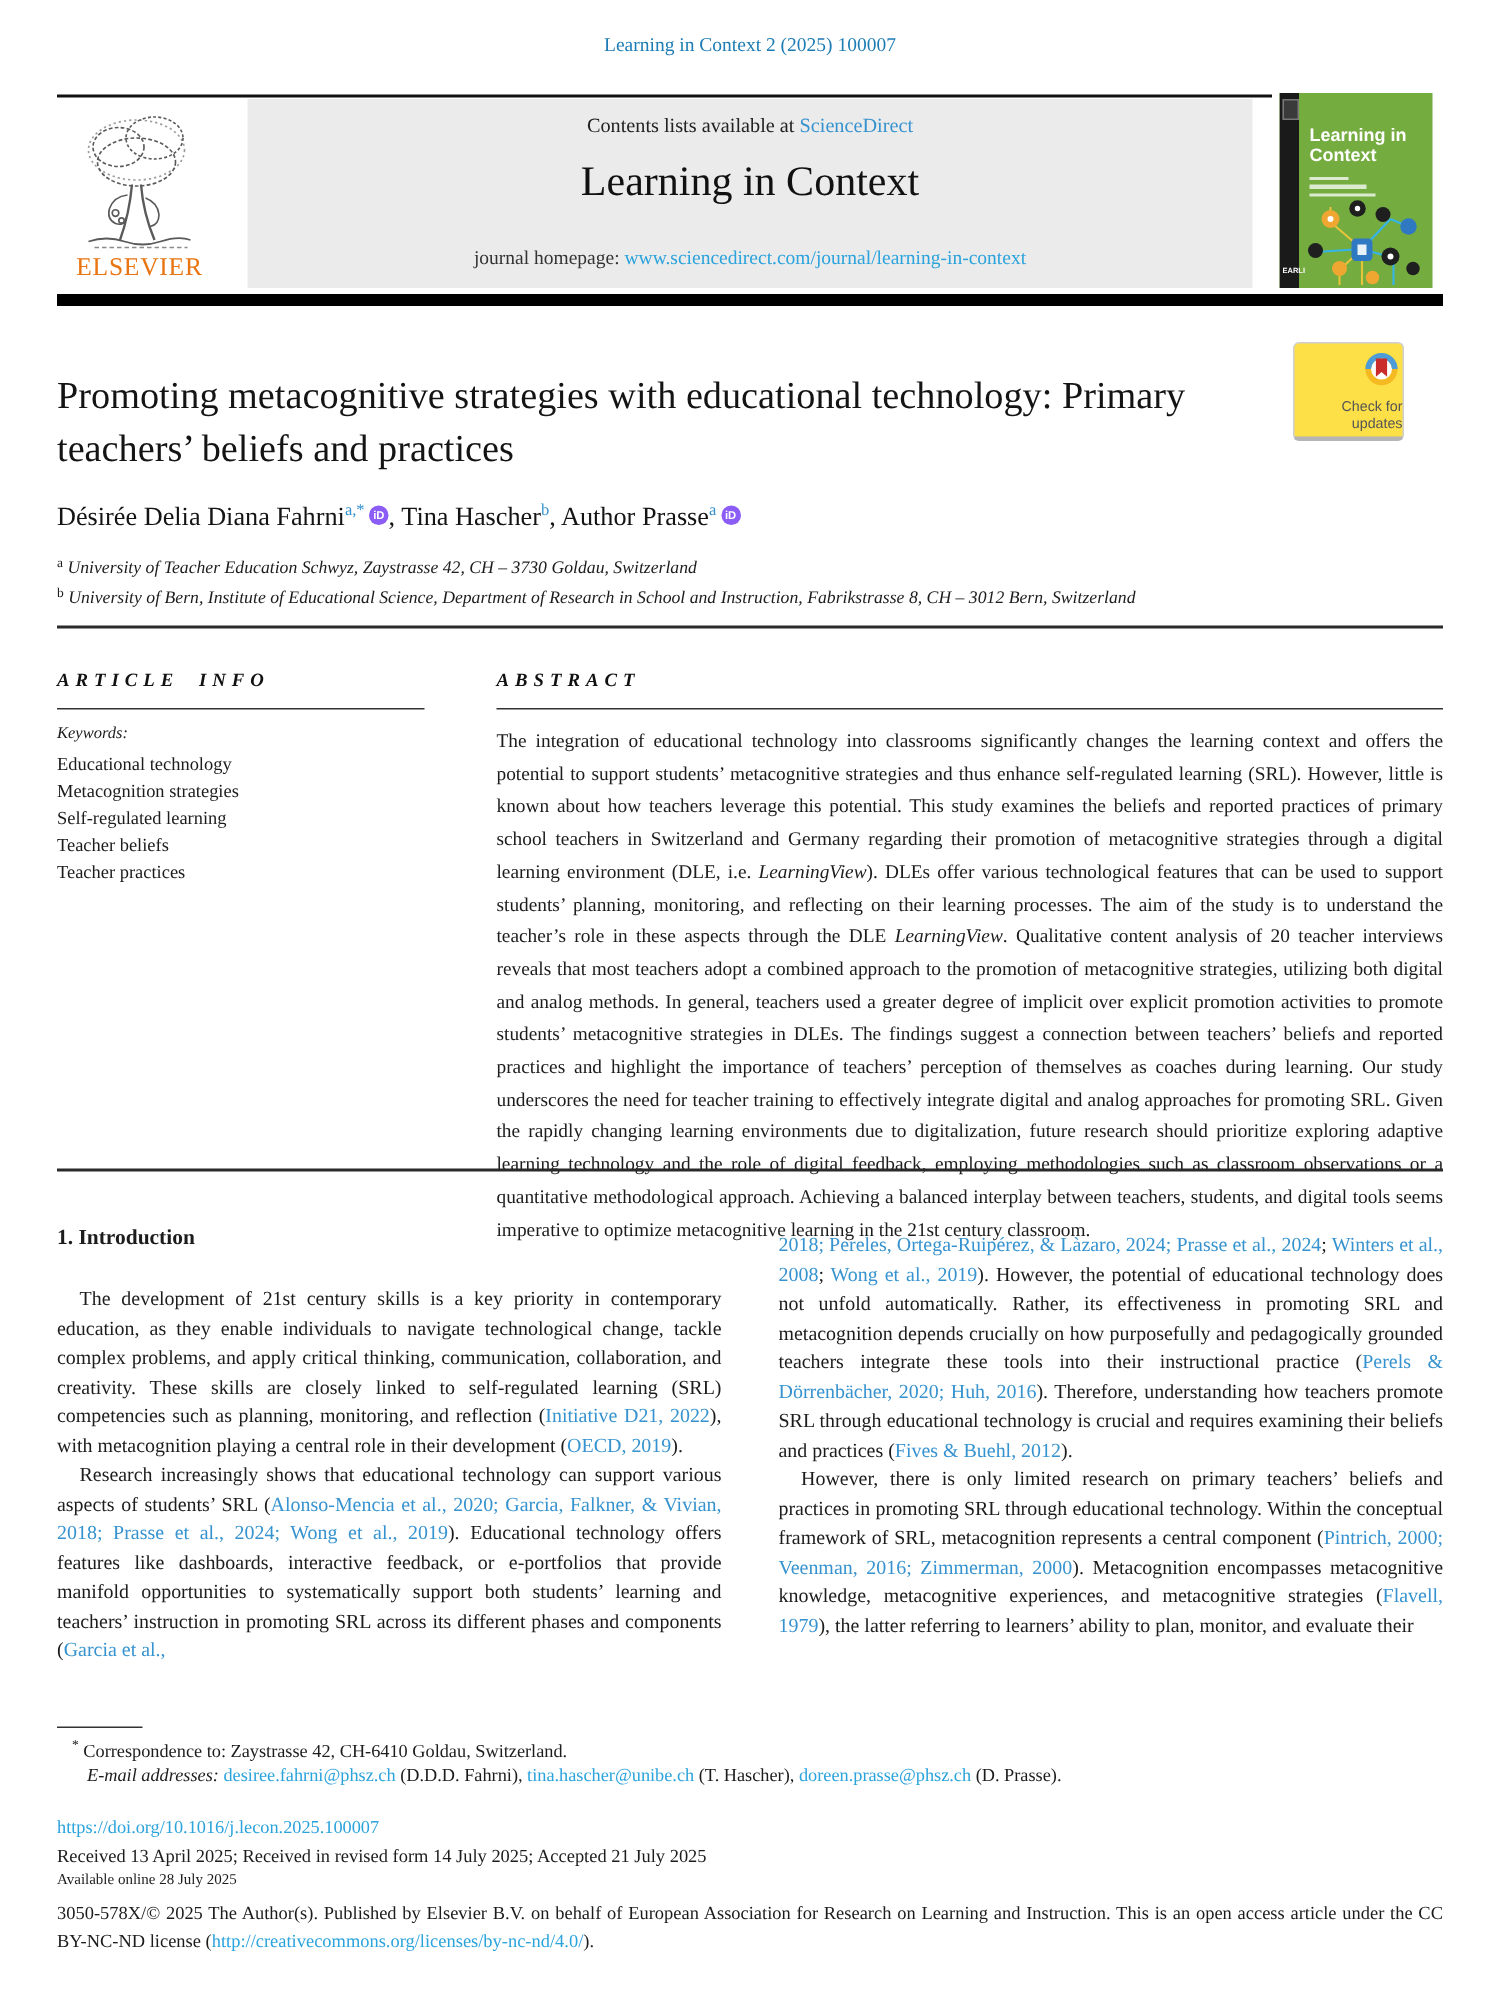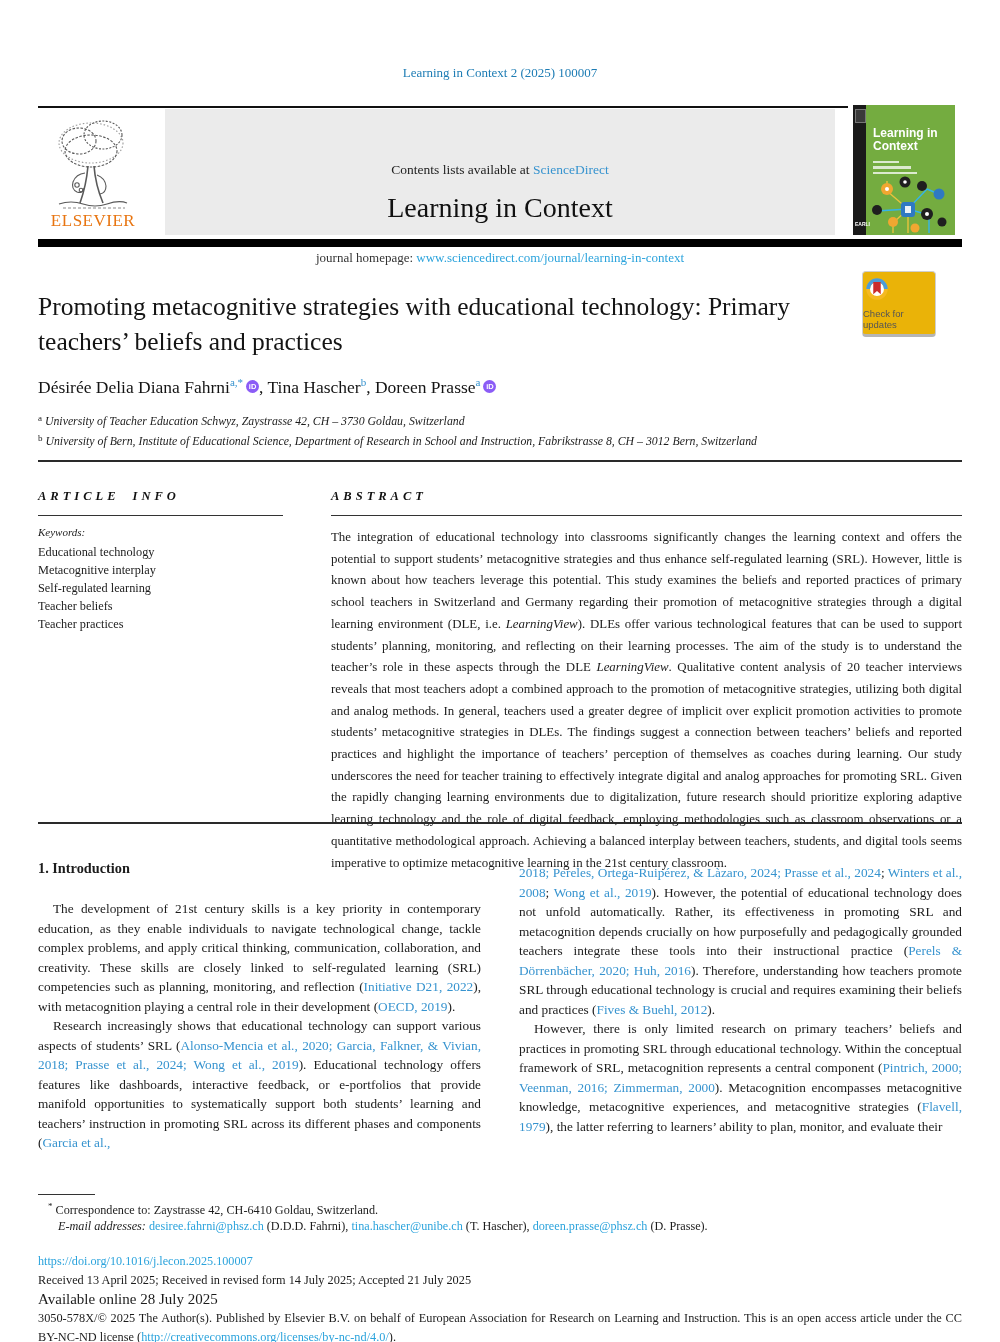--- a/index.html
+++ b/index.html
@@ -1,18 +1,18 @@
 <!DOCTYPE html>
 <html><head>
 <meta charset="utf-8">
 <style>
   html,body{margin:0;padding:0;background:#fff;}
   .page{position:relative;width:1000px;height:1342px;background:#ffffff;
         font-family:"Liberation Serif", serif;color:#1c1c1c;overflow:hidden;}
-  .abs{position:absolute;margin-top:43px;}
+  .abs{position:absolute;}
 
   
   .journal-ref{top:22px;left:0;width:100%;text-align:center;font-size:13px;color:#1d7cb4;}
 
   
   .header-rule{top:63px;left:38px;width:810px;height:2px;background:#111;}
   .logo-block{top:70px;left:36px;width:114px;height:126px;text-align:center;}
   .elsevier-text{top:168px;left:36px;width:114px;text-align:center;
                  font-size:17px;color:#e87511;letter-spacing:.5px;}
   .header-box{top:66px;left:165px;width:670px;height:126px;background:#ebebeb;}
@@ -30,22 +30,22 @@
   .cover-minilogo{position:absolute;top:4px;left:2px;width:9px;height:12px;background:#3a3a3a;
                   border:1px solid #777;}
   .cover-title{position:absolute;top:22px;left:20px;font-family:"Liberation Sans", sans-serif;
                font-weight:bold;font-size:12px;line-height:13px;color:#fff;}
   .cover-bar{position:absolute;height:2px;background:rgba(255,255,255,.75);}
   .cover-earli{position:absolute;bottom:8px;left:2px;font-family:"Liberation Sans", sans-serif;
                font-size:5px;color:#fff;font-weight:bold;}
   .black-bar{top:196px;left:38px;width:924px;height:8px;background:#000;}
 
   
-  .badge{top:228px;left:862px;width:72px;height:62px;background:#eab308;border:1px solid #cfcfcf;
-         border-bottom:3px solid #b5b5b5;border-radius:4px;text-align:left;cursor:pointer;}
+  .badge{top:228px;left:862px;width:72px;height:62px;background:#fde047;border:1px solid #cfcfcf;
+         border-bottom:3px solid #b5b5b5;border-radius:4px;text-align:right;cursor:pointer;}
   .badge-text{font-family:"Liberation Sans", sans-serif;font-size:9.5px;line-height:10.5px;color:#555;margin-top:1px;}
 
   
   .title{top:246px;left:38px;width:830px;font-size:25.5px;line-height:35px;color:#141414;}
   .authors{top:334px;left:38px;width:860px;font-size:17.5px;color:#141414;}
   .authors .sup-a{font-size:11px;color:#3693cf;position:relative;top:-7px;}
   .orcid{display:inline-block;width:13px;height:13px;border-radius:50%;background:#8b5cf6;color:#fff;
          font-family:"Liberation Sans", sans-serif;font-size:7.5px;font-weight:bold;text-align:center;
          line-height:13px;vertical-align:4px;margin-left:3px;}
   .affils{top:369px;left:38px;width:880px;font-size:11.8px;font-style:italic;line-height:18.5px;color:#1c1c1c;}
@@ -70,21 +70,21 @@
   .col-left{top:856px;left:38px;}
   .col-right{top:820px;left:519px;}
 
   
   .fn-rule{top:1151px;left:38px;width:57px;height:1.2px;background:#333;}
   .fn1{top:1158px;left:48px;width:914px;font-size:12.2px;}
   .fn2{top:1176px;left:58px;width:904px;font-size:12.2px;}
   .sup{vertical-align:super;font-size:9px;}
   .doi{top:1211px;left:38px;width:924px;font-size:12.2px;}
   .received{top:1230px;left:38px;width:924px;font-size:12.3px;}
-  .available{top:1248px;left:38px;width:924px;font-size:15px;}
+  .available{top:1248px;left:38px;width:924px;font-size:10px;}
   .license{top:1266px;left:38px;width:924px;font-size:12.3px;line-height:18.5px;text-align:justify;}
 </style>
 </head>
 <body>
 
 <div class="page">
 
   <div class="abs journal-ref">Learning in Context 2 (2025) 100007</div>
 
   <div class="abs header-rule"></div>
@@ -169,36 +169,36 @@
     </span>
     <div class="badge-text">
       <div>Check for</div>
       <div>updates</div>
     </div>
   </div>
 
   <div class="abs title">Promoting metacognitive strategies with educational technology: Primary teachers’ beliefs and practices</div>
 
   <div class="abs authors">
-    <span>Désirée Delia Diana Fahrni</span><span class="sup-a">a,*</span><span class="orcid">iD</span><span>, </span><span>Tina Hascher</span><span class="sup-a">b</span><span>, </span><span>Doreen Prasse</span><span class="sup-a">a</span><span class="orcid">iD</span>
+    <span>Désirée Delia Diana Fahrni</span><span class="sup-a">a,*</span><span class="orcid">iD</span><span>, </span><span>Tina Hascher</span><span class="sup-a">b</span><span>, </span><span>Author Prasse</span><span class="sup-a">a</span><span class="orcid">iD</span>
   </div>
 
   <div class="abs affils">
     <div><span class="sup-f">a</span><span> University of Teacher Education Schwyz, Zaystrasse 42, CH – 3730 Goldau, Switzerland</span></div>
     <div><span class="sup-f">b</span><span> University of Bern, Institute of Educational Science, Department of Research in School and Instruction, Fabrikstrasse 8, CH – 3012 Bern, Switzerland</span></div>
   </div>
 
   <div class="abs rule-a"></div>
 
   <div class="abs section-heading ai-heading">ARTICLE INFO</div>
   <div class="abs ai-rule"></div>
   <div class="abs kw-label it">Keywords:</div>
   <div class="abs kw-list">
     <div>Educational technology</div>
-    <div>Metacognitive interplay</div>
+    <div>Metacognition strategies</div>
     <div>Self-regulated learning</div>
     <div>Teacher beliefs</div>
     <div>Teacher practices</div>
   </div>
 
   <div class="abs section-heading ab-heading">ABSTRACT</div>
   <div class="abs ab-rule"></div>
   <div class="abs abstract"><span>The integration of educational technology into classrooms significantly changes the learning context and offers the potential to support students’ metacognitive strategies and thus enhance self-regulated learning (SRL). However, little is known about how teachers leverage this potential. This study examines the beliefs and reported practices of primary school teachers in Switzerland and Germany regarding their promotion of metacognitive strategies through a digital learning environment (DLE, i.e. </span><span class="it">LearningView</span><span>). DLEs offer various technological features that can be used to support students’ planning, monitoring, and reflecting on their learning processes. The aim of the study is to understand the teacher’s role in these aspects through the DLE </span><span class="it">LearningView</span><span>. Qualitative content analysis of 20 teacher interviews reveals that most teachers adopt a combined approach to the promotion of metacognitive strategies, utilizing both digital and analog methods. In general, teachers used a greater degree of implicit over explicit promotion activities to promote students’ metacognitive strategies in DLEs. The findings suggest a connection between teachers’ beliefs and reported practices and highlight the importance of teachers’ perception of themselves as coaches during learning. Our study underscores the need for teacher training to effectively integrate digital and analog approaches for promoting SRL. Given the rapidly changing learning environments due to digitalization, future research should prioritize exploring adaptive learning technology and the role of digital feedback, employing methodologies such as classroom observations or a quantitative methodological approach. Achieving a balanced interplay between teachers, students, and digital tools seems imperative to optimize metacognitive learning in the 21st century classroom.</span></div>
 
   <div class="abs rule-b"></div>

